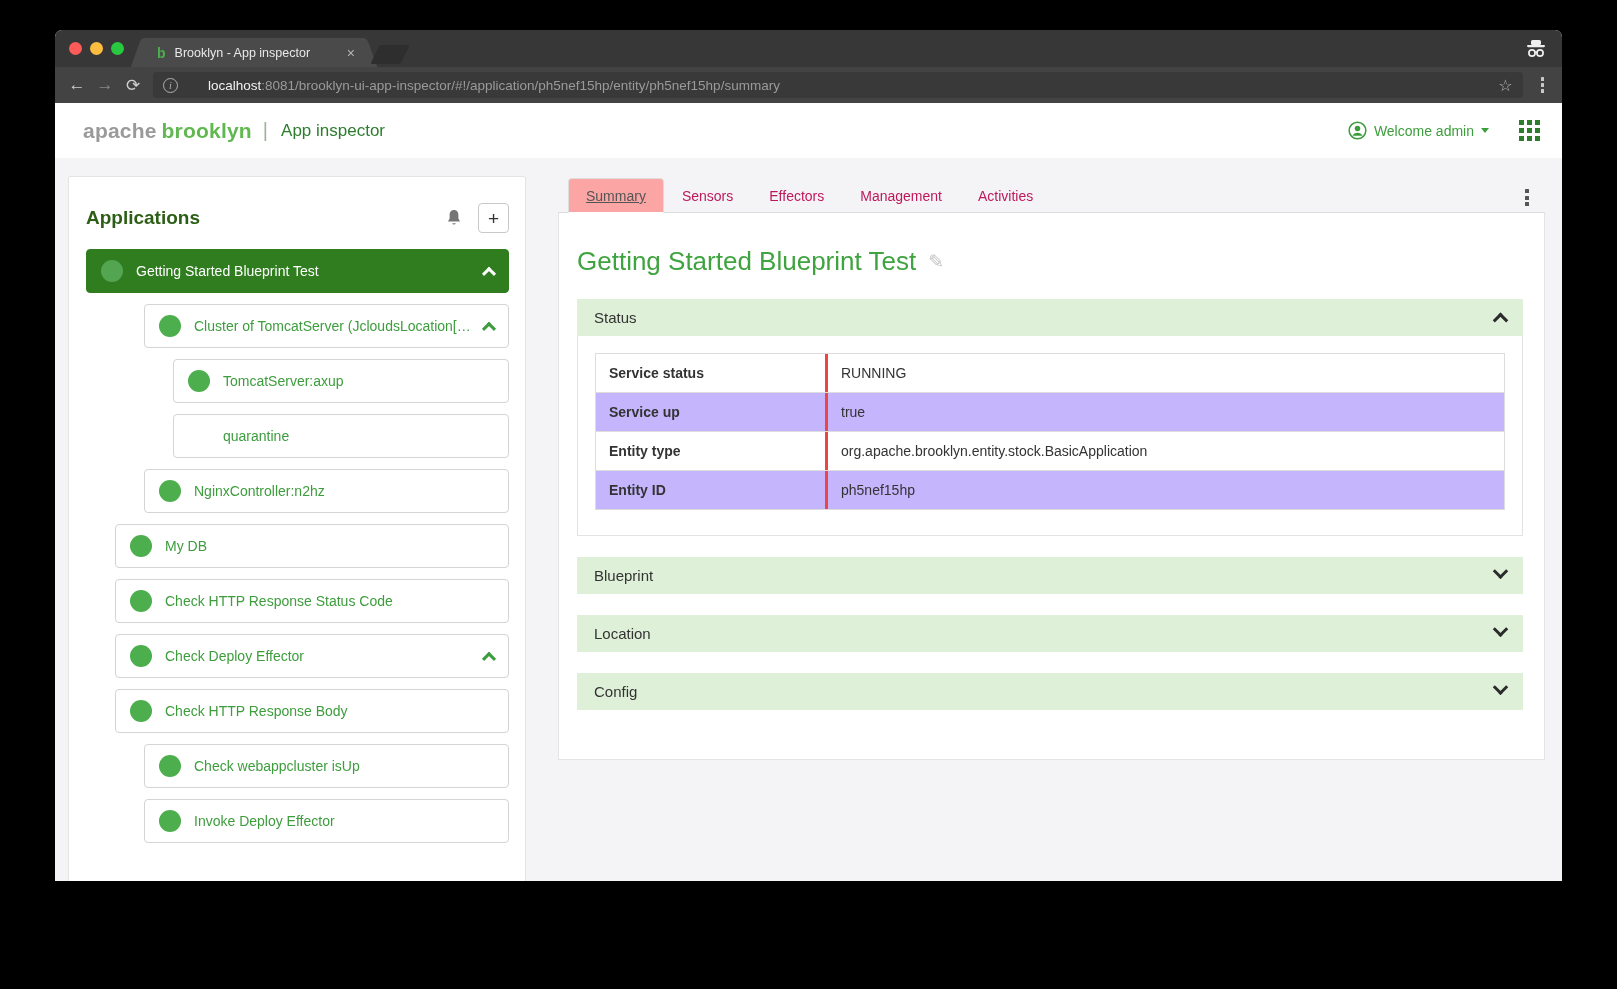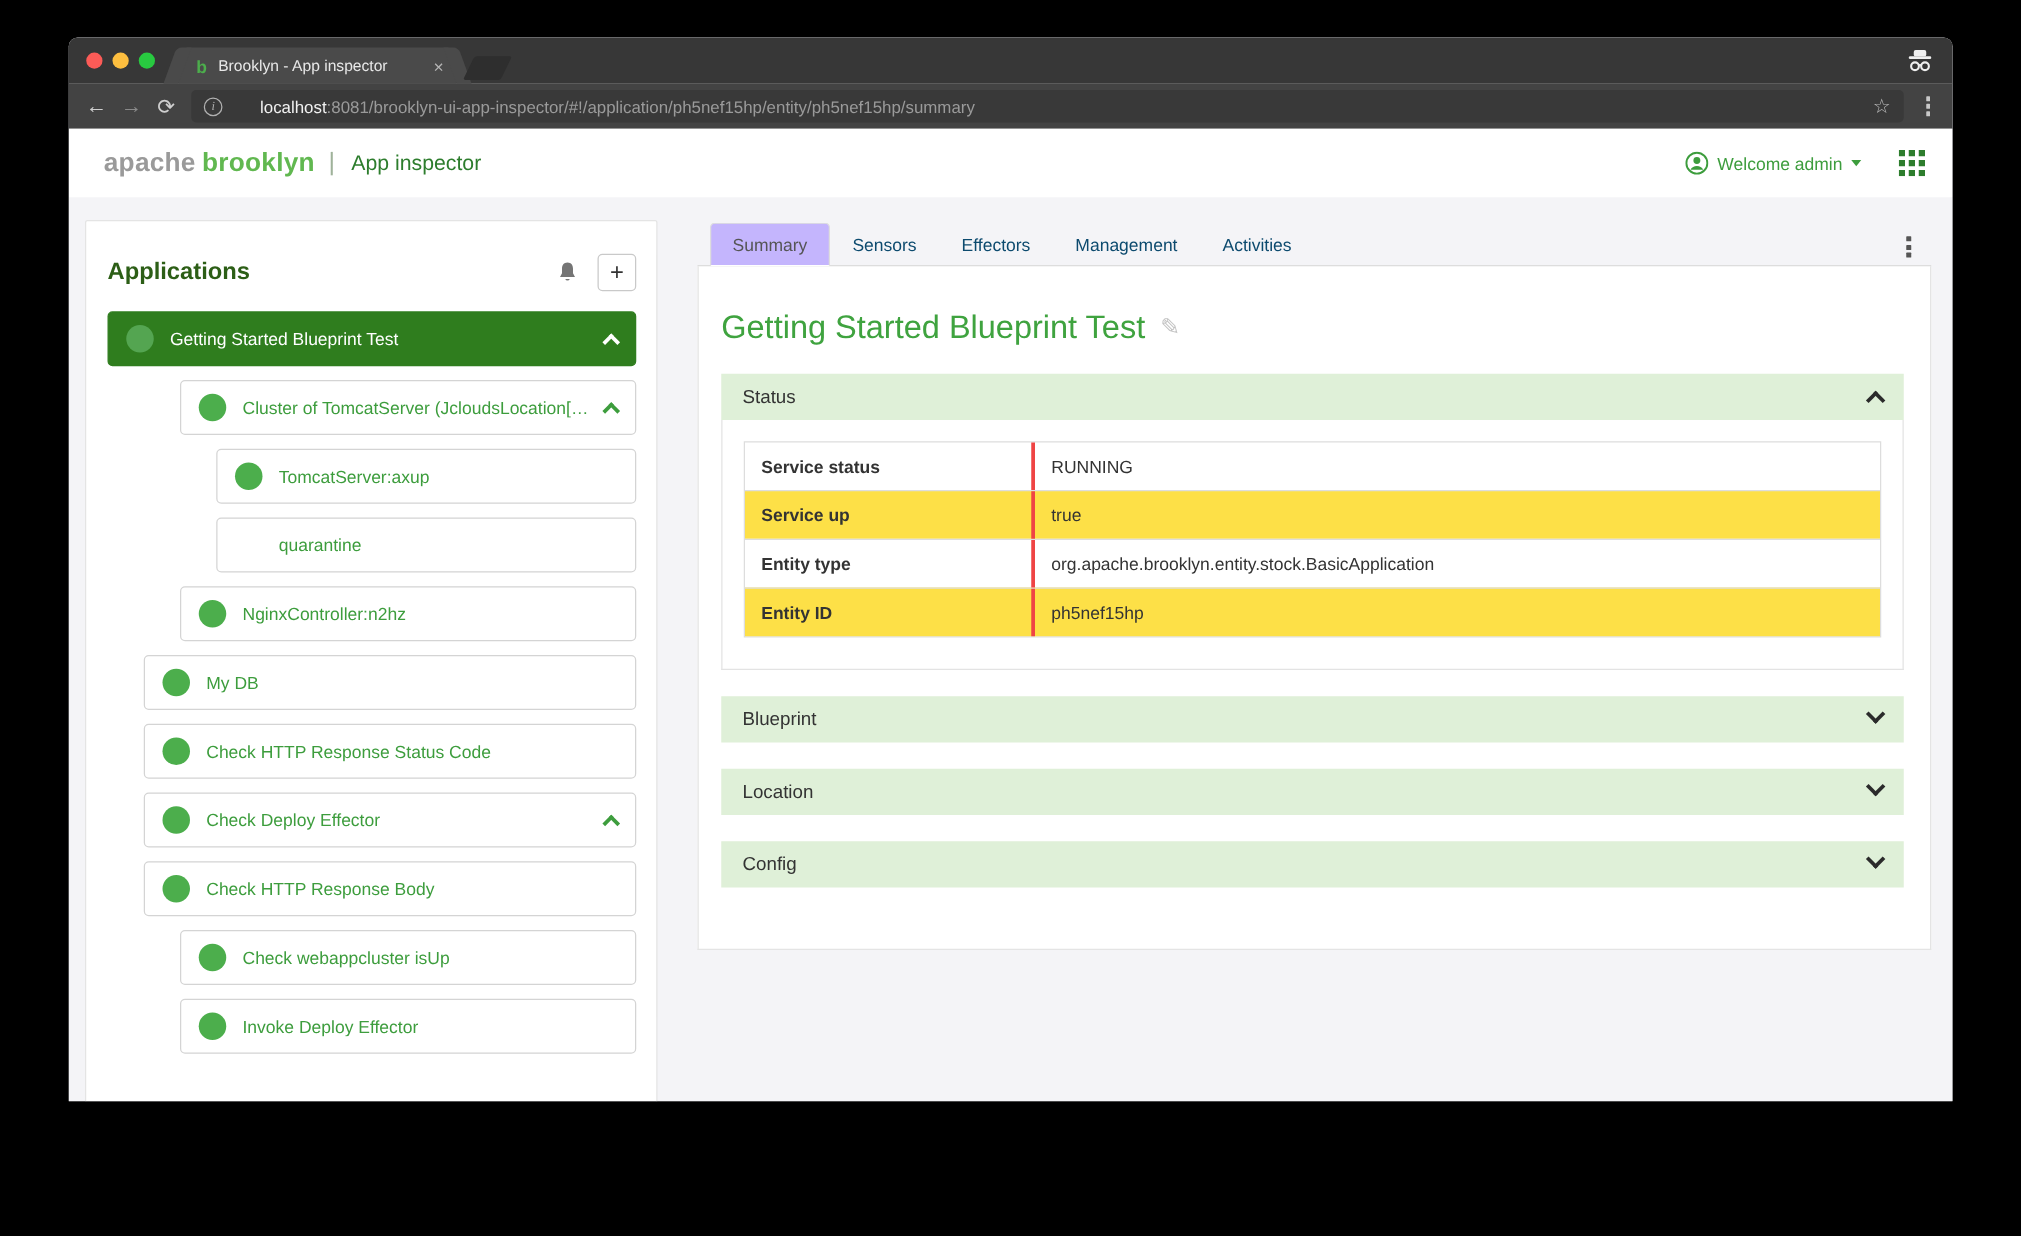--- a/index.html
+++ b/index.html
@@ -78,42 +78,42 @@
   .titem.chev-up .chev { display:block; transform:rotate(-45deg) translate(-2px,2px); }
   .titem.lvl0 { margin-left:17px; } .titem.lvl1 { margin-left:46px; }
   .titem.lvl2 { margin-left:75px;text-align:right; } .titem.lvl3 { margin-left:104px; }
   .titem.selected { background:#2f7d1e; border-color:#2f7d1e; color:#fff; }
   .titem.selected .dot { background:#54a551; }
   .titem.selected .chev { border-color:#fff; }
 
   
   .main { position:absolute; left:503px; top:20px; width:987px; }
   .tabrow { position:relative; display:flex; border-bottom:1px solid #ddd; padding-left:10px; }
-  .mtab { padding:9px 17px 8px; font-size:14px; color:#0c4a6e; cursor:pointer; margin-bottom:-1px;
+  .mtab { padding:9px 17px 8px; font-size:14px; color:#be185d; cursor:pointer; margin-bottom:-1px;
           border:1px solid transparent; border-radius:4px 4px 0 0; }
-  .mtab.active { background:#c4b5fd; color:#555; border-color:#ddd; border-bottom-color:#fff; }
+  .mtab.active { background:#fca5a5; color:#555; border-color:#ddd; border-bottom-color:#fff;text-decoration:underline; }
   .mkebab { position:absolute; right:16px; top:11px; display:flex; flex-direction:column; gap:2.5px; cursor:pointer; }
   .mkebab i { width:4px; height:4px; background:#555; display:block; border-radius:0.5px; }
   .mainbody { background:#fff; border:1px solid #e4e4e4; border-top:none; min-height:547px;
               padding:0 21px 36px 18px; }
   .etitle-row { display:flex; align-items:center; padding:33px 0 22px; }
   .etitle { font-size:26px; font-weight:400; color:#3fa33f; }
   .pencil { color:#c3c3c3; font-size:19px; margin-left:12px; cursor:pointer; }
 
   .acc-header { background:#dff0d8; height:37px; display:flex; align-items:center;
                 padding:0 17px; font-size:15px; color:#333; cursor:pointer; }
   .acc-title { flex:1; }
   .acc-chev { width:11px; height:11px; border:solid #2b2b2b; border-width:3px 3px 0 0; flex:none; }
   .acc-chev.up   { transform:rotate(-45deg) translate(-2px,2px); }
   .acc-chev.down { transform:rotate(135deg) translate(-3px,3px); }
   .status-body { border:1px solid #e3e3e3; border-top:none; padding:17px 17px 25px; }
   .stable { border:1px solid #ddd; }
   .srow { display:flex; font-size:14px; color:#333; }
   .srow + .srow { border-top:1px solid #ddd; }
-  .srow.striped { background:#fde047; }
+  .srow.striped { background:#c4b5fd; }
   .srow .slabel { width:232px; flex:none; font-weight:bold; padding:11px 13px; border-right:3px solid #ef4444; }
   .srow .svalue { flex:1; padding:11px 13px; }
   .collapsed-panels .acc-header { margin-top:21px; }
   .status-wrap { margin-top:0; }
 </style>
 </head>
 <body>
 
 <div class="window">
 

